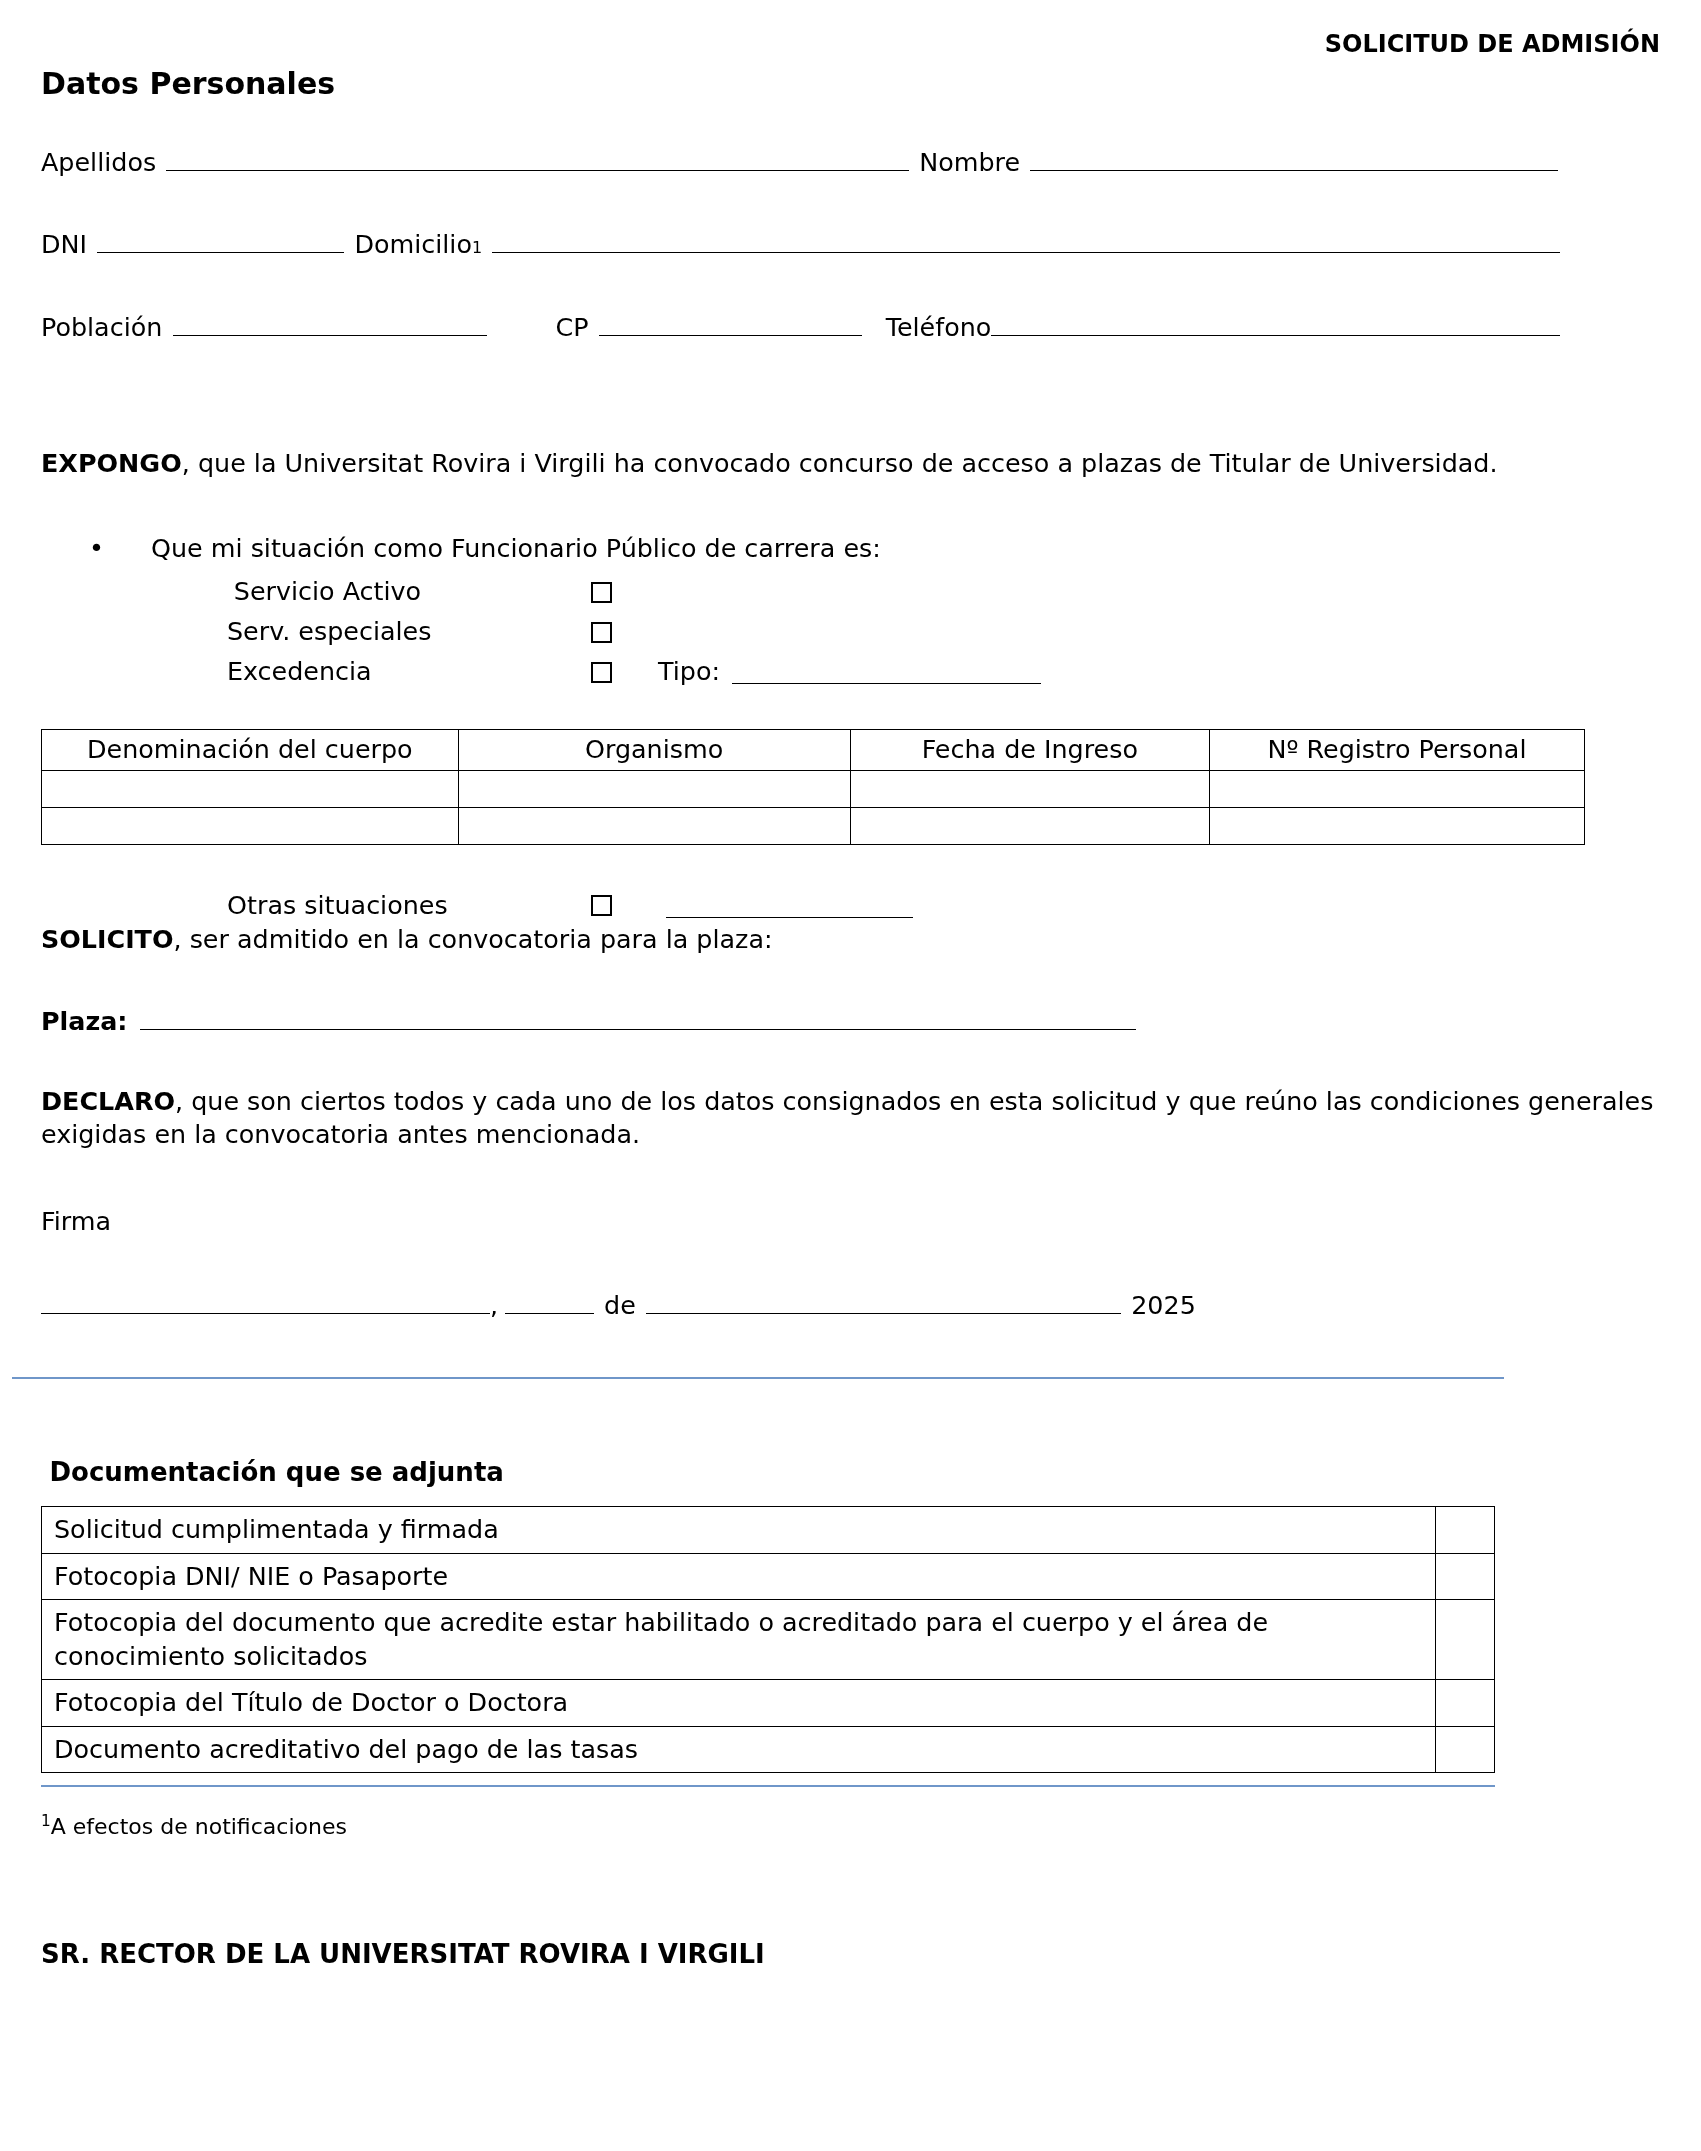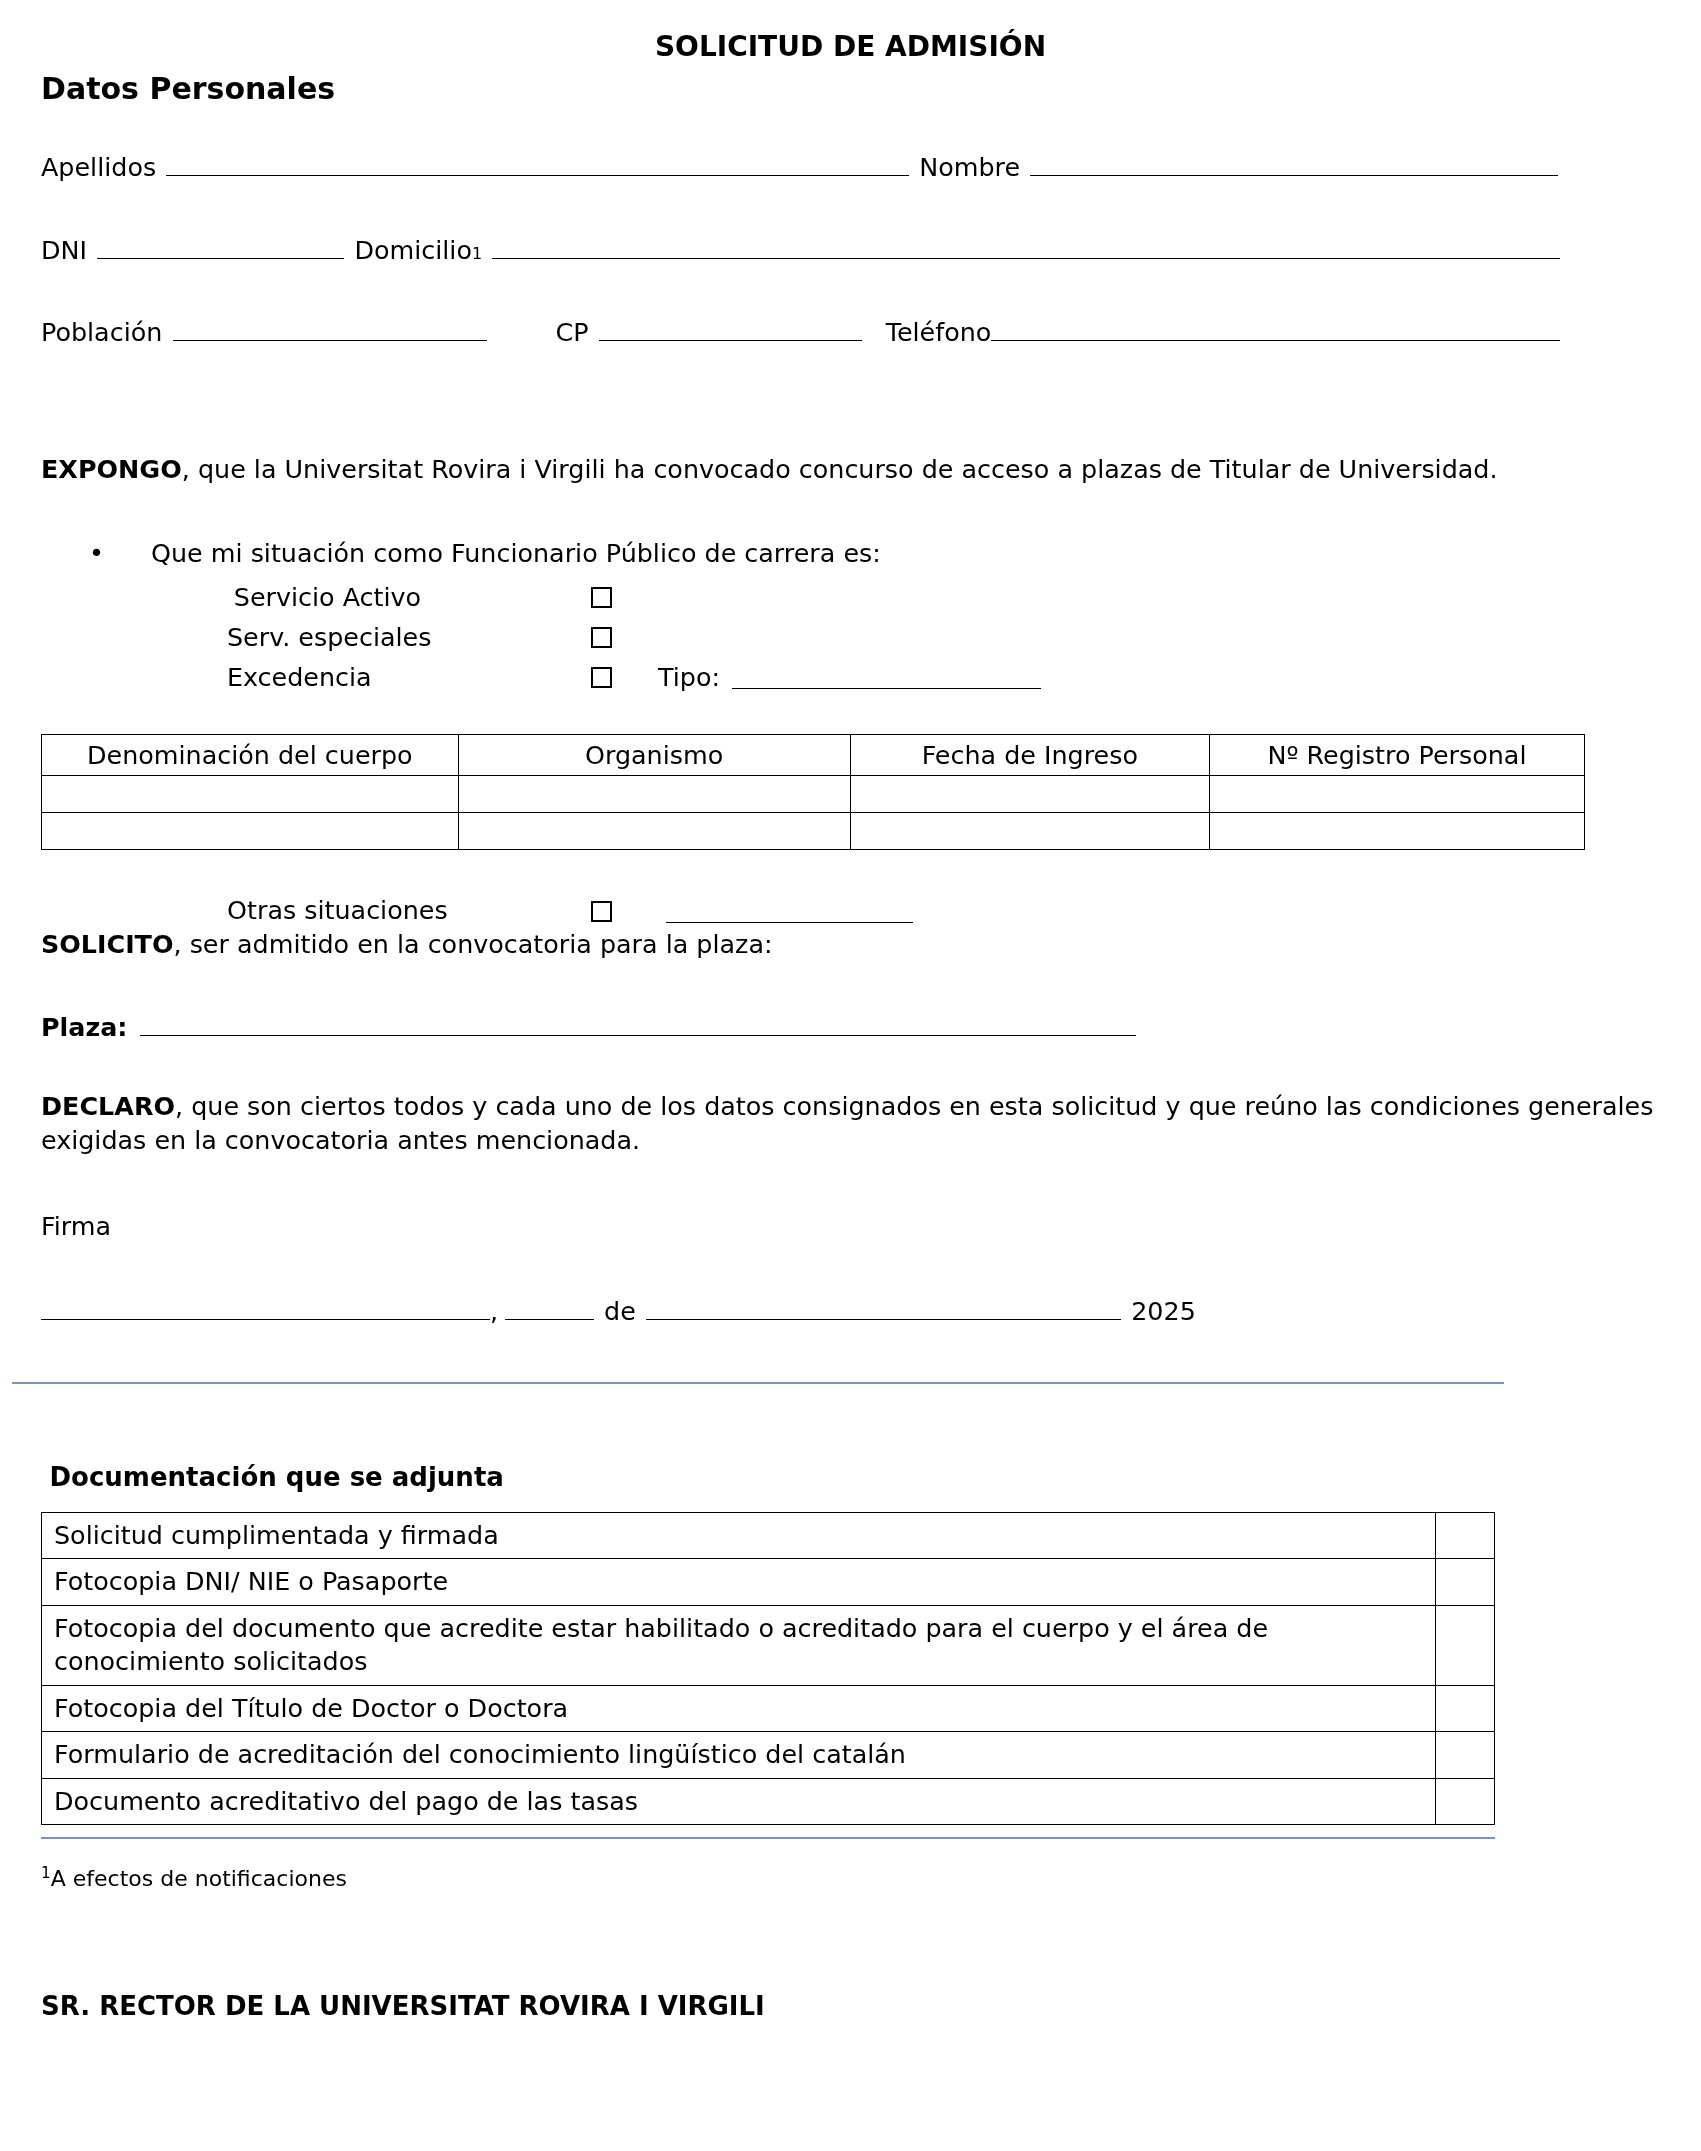--- a/index.html
+++ b/index.html
@@ -14,23 +14,23 @@
     height:2152px;
     padding:24px 42px 25.4px 41px;
     font-family:"DejaVu Sans","Liberation Sans",sans-serif;
     font-size:25.4px;
     line-height:1.32;
     color:var(--text);
     background:var(--background);
     overflow:hidden;
   }
   .title{
-    text-align:center;
-    font-weight:bold;
-    font-size:28px;
+    text-align:right;
+    font-weight:bold;
+    font-size:24px;
     margin:5.1px 0 0 0;
   }
   .section-h{
     font-weight:bold;
     font-size:30px;
     margin:3.4px 0 0 0;
   }
   .frow{
     display:flex;
     align-items:baseline;
@@ -268,24 +268,20 @@
       </tr>
       <tr>
         <td>Fotocopia del documento que acredite estar habilitado o acreditado para el cuerpo y el área de conocimiento solicitados</td>
         <td class="check-col"></td>
       </tr>
       <tr>
         <td>Fotocopia del Título de Doctor o Doctora</td>
         <td class="check-col"></td>
       </tr>
       <tr>
-        <td>Formulario de acreditación del conocimiento lingüístico del catalán</td>
-        <td class="check-col"></td>
-      </tr>
-      <tr>
         <td>Documento acreditativo del pago de las tasas</td>
         <td class="check-col"></td>
       </tr>
     </tbody>
   </table>
 
   <hr class="hr-blue2">
 
   <div class="footnote"><sup>1</sup><span>A efectos de notificaciones</span></div>
 

